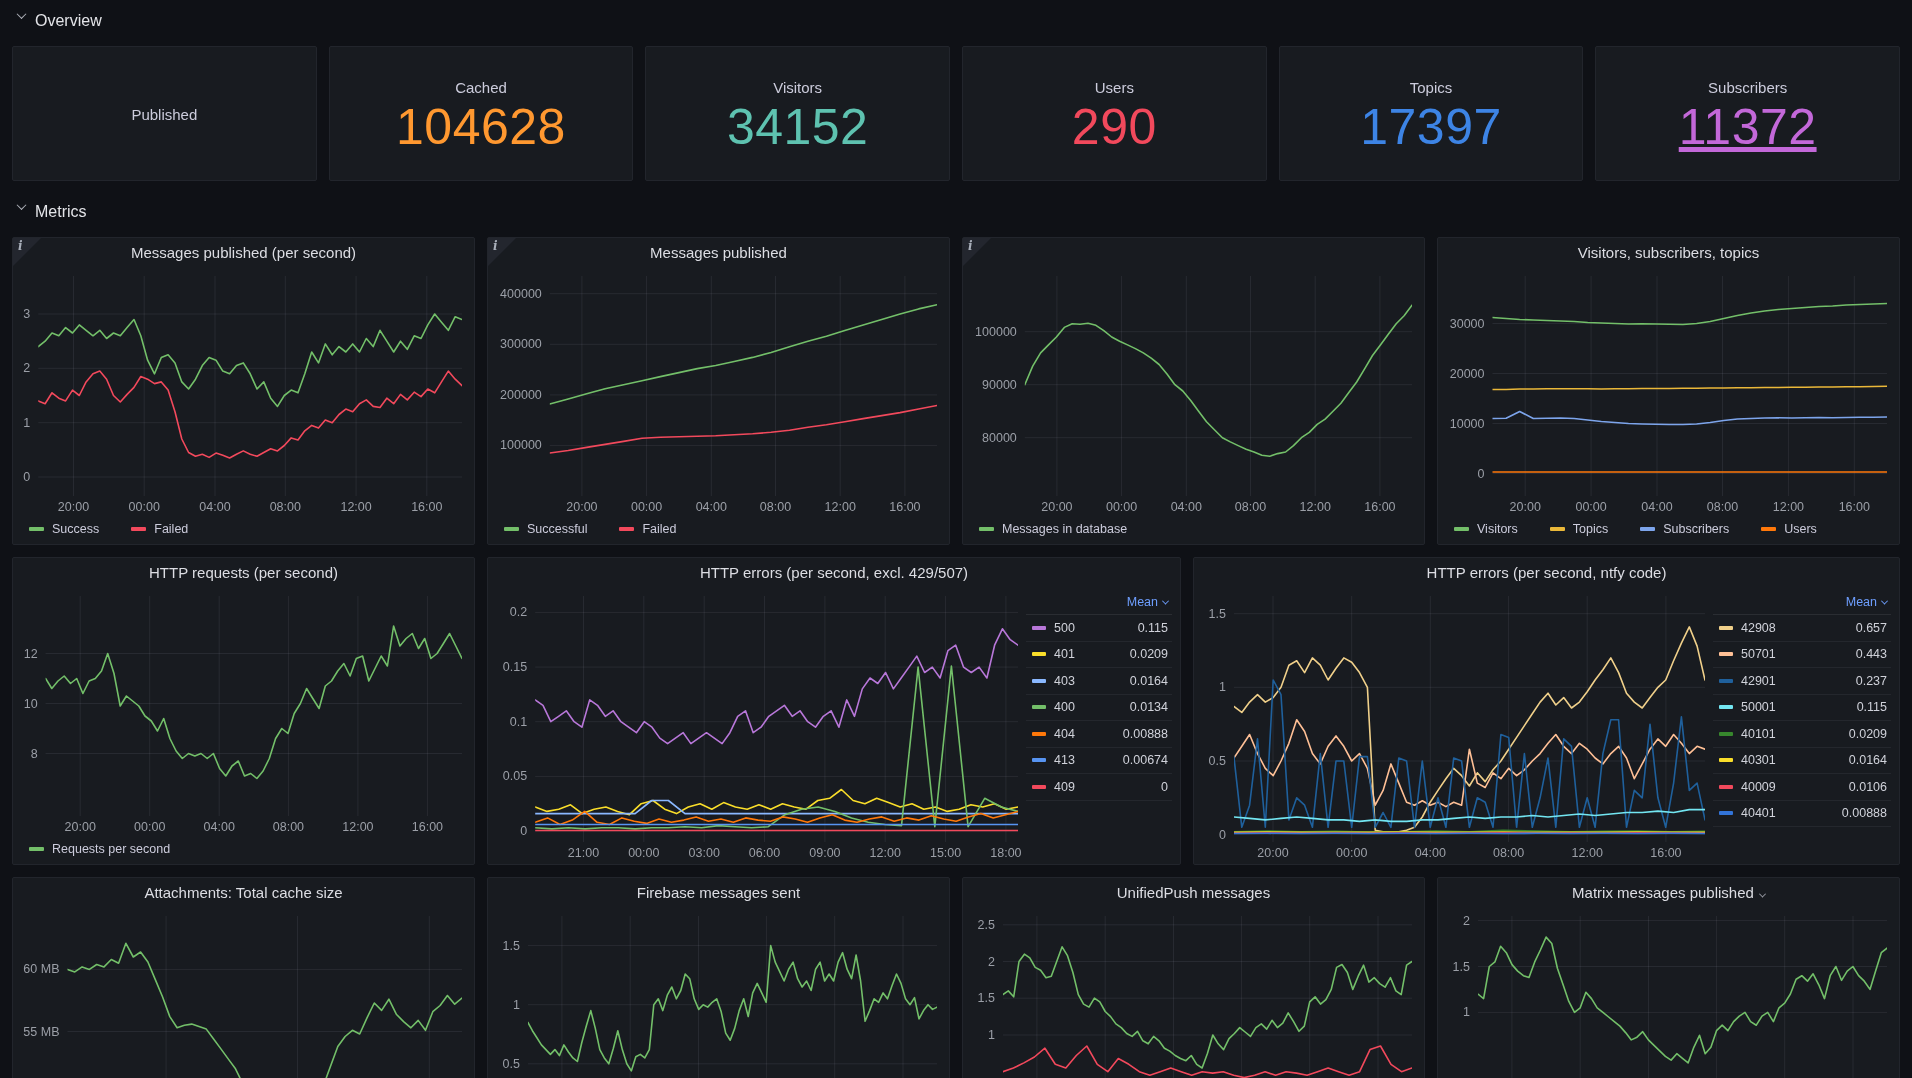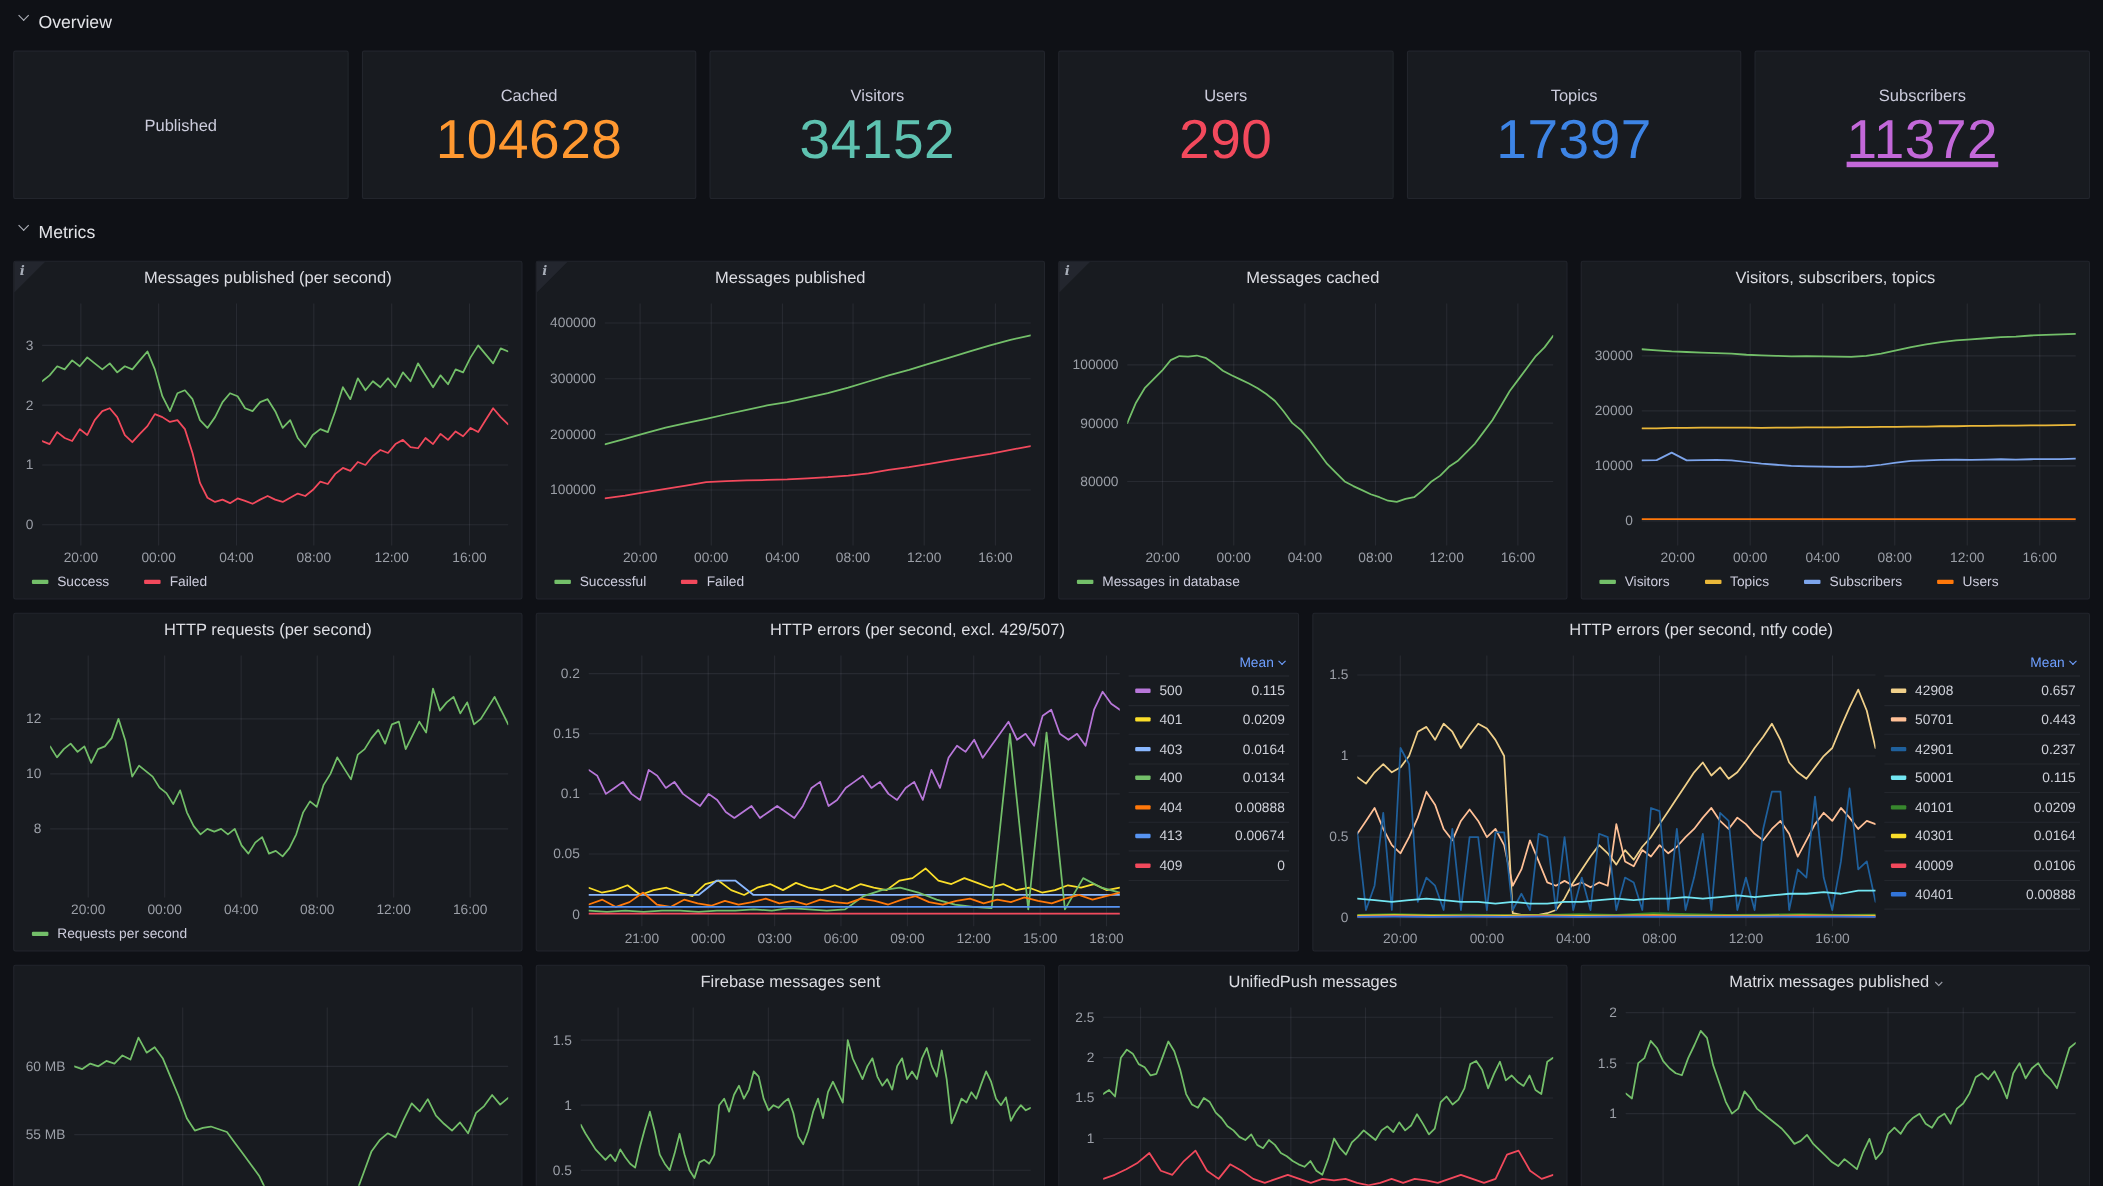--- a/index.html
+++ b/index.html
@@ -178,21 +178,20 @@
             <span class="lswatch" style="background:#f2495c"></span>
             <span class="ltext">Failed</span>
           </span>
         </div>
       </div>
   </div>
   <div class="panel chart">
     <div class="icorner">
         <span>i</span>
       </div>
-    <div class="ptitle"><span>Messages cached</span></div>
     <div class="pbody col">
         <div class="plot"><svg width="453" height="248" xmlns="http://www.w3.org/2000/svg">
             <defs>
               <clipPath id="cp2">
                 <rect x="57.8" y="2" width="387.2" height="232"></rect>
               </clipPath>
             </defs>
             <line x1="57.8" y1="169.7" x2="445" y2="169.7" stroke="rgba(204,204,220,0.09)" stroke-width="1"></line>
             <text x="49.8" y="173.7" text-anchor="end" font-size="12.5" fill="#9b9fa7">80000</text>
             <line x1="57.8" y1="116.7" x2="445" y2="116.7" stroke="rgba(204,204,220,0.09)" stroke-width="1"></line>
@@ -484,20 +483,21 @@
             <span class="lname">40401</span>
             <span class="lval">0.00888</span>
           </div>
         </div>
       </div>
   </div>
 </div>
 
 <div class="row r3">
   <div class="panel chart">
+    <div class="ptitle"><span>Attachments: Total cache size</span></div>
     <div class="pbody col">
         <div class="plot"><svg width="453" height="274" xmlns="http://www.w3.org/2000/svg">
             <defs>
               <clipPath id="cp7">
                 <rect x="50.5" y="2" width="394.5" height="258"></rect>
               </clipPath>
             </defs>
             <line x1="50.5" y1="123.5" x2="445" y2="123.5" stroke="rgba(204,204,220,0.09)" stroke-width="1"></line>
             <text x="42.5" y="127.5" text-anchor="end" font-size="12.5" fill="#9b9fa7">55 MB</text>
             <line x1="50.5" y1="61.4" x2="445" y2="61.4" stroke="rgba(204,204,220,0.09)" stroke-width="1"></line>

